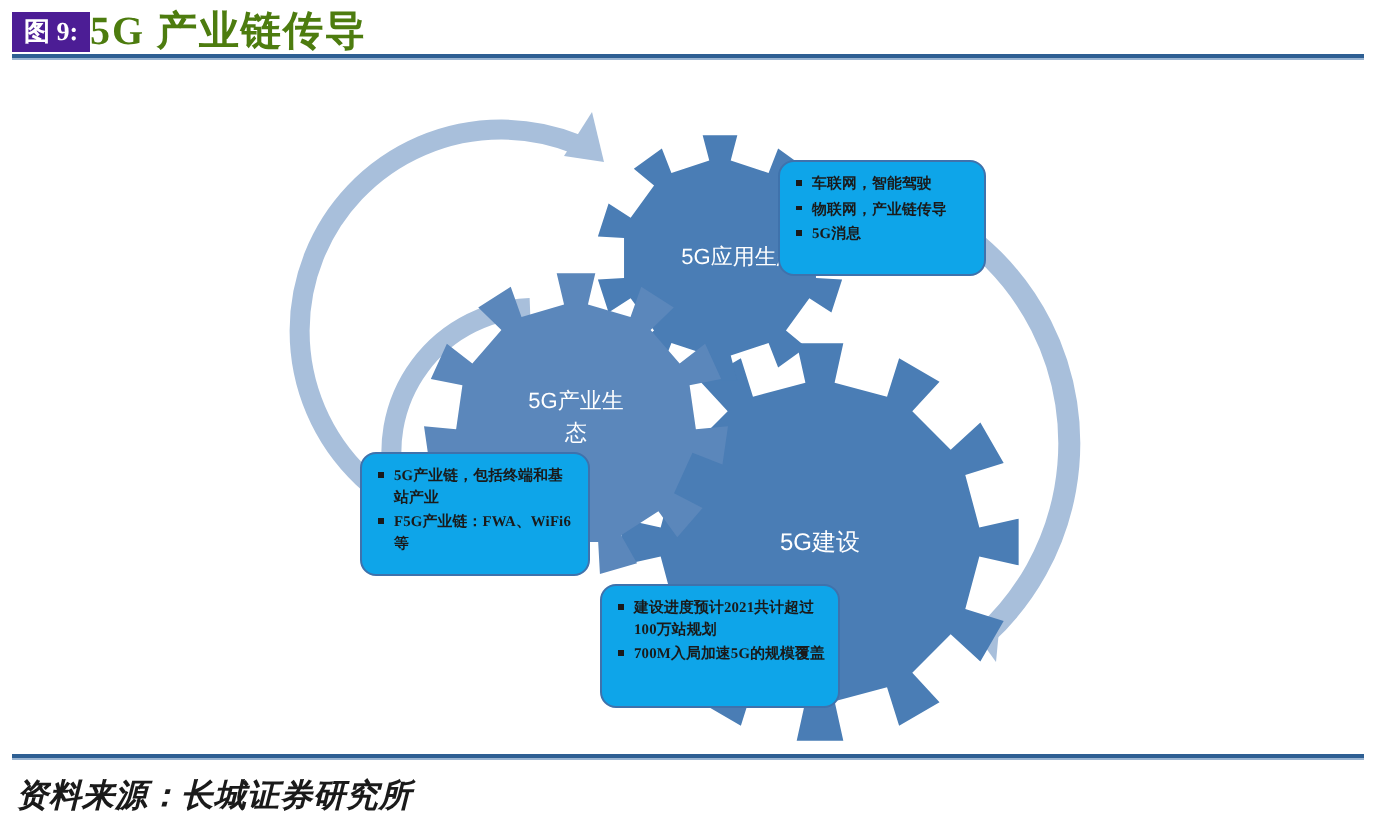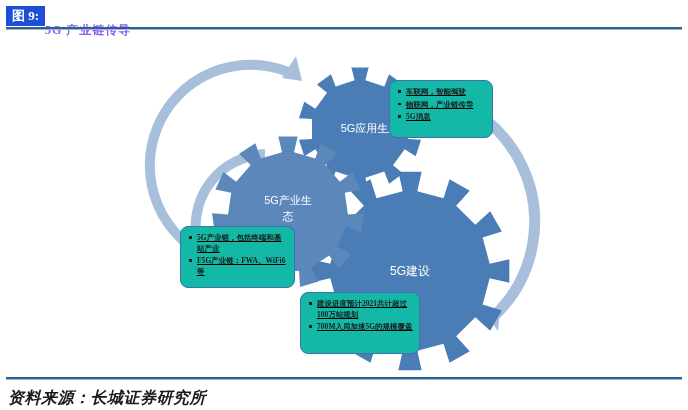--- a/index.html
+++ b/index.html
@@ -9,31 +9,31 @@
     font-family:"Liberation Sans","DejaVu Sans",sans-serif;
     position:relative;
     overflow:hidden;
   }
   .page{position:absolute;inset:0;background:#fff;}
 
   
   .header{position:absolute;left:0;top:6px;width:688px;height:26px;}
   .fig-badge{
     position:absolute;left:6px;top:0px;
-    background:#1d4ed8;color:#ffffff;
+    background:#4c1d95;color:#ffffff;
     font-size:13px;font-weight:bold;
     padding:2px 6px 3px 6px;
     font-family:"Liberation Serif","DejaVu Serif",serif;
     letter-spacing:0px;line-height:15px;
   }
   .fig-title{
     position:absolute;left:45px;top:0px;
-    color:#8b5cf6;font-size:12px;font-weight:bold;
+    color:#4d7c0f;font-size:20px;font-weight:bold;
     font-family:"Liberation Serif","DejaVu Serif",serif;
-    line-height:20px;letter-spacing:1px;margin-top:14px;
+    line-height:20px;letter-spacing:1px;
   }
   .rule-top{
     position:absolute;left:6px;top:27px;width:676px;height:2px;
     background:#2e5f93;
   }
   .rule-top2{
     position:absolute;left:6px;top:29px;width:676px;height:1px;
     background:#9ab4d1;
   }
 
@@ -60,25 +60,24 @@
   .gear-label{
     fill:#ffffff;
     font-family:"Liberation Sans","DejaVu Sans",sans-serif;
     font-size:11px;
     font-weight:normal;
   }
   .gear-label-big{font-size:12px;}
 
   .callout{
     position:absolute;
-    background:#14b8a6;
+    background:#0ea5e9;
     border:1.6px solid #3f72ac;
     border-radius:8px;
     box-sizing:border-box;
-    text-decoration:underline;
   }
   .callout ul{
     margin:0;padding:6px 6px 6px 16px;
     list-style:none;
   }
   .callout li{
     position:relative;
     color:#1a1a1a;
     font-size:7.4px;
     line-height:10.5px;

